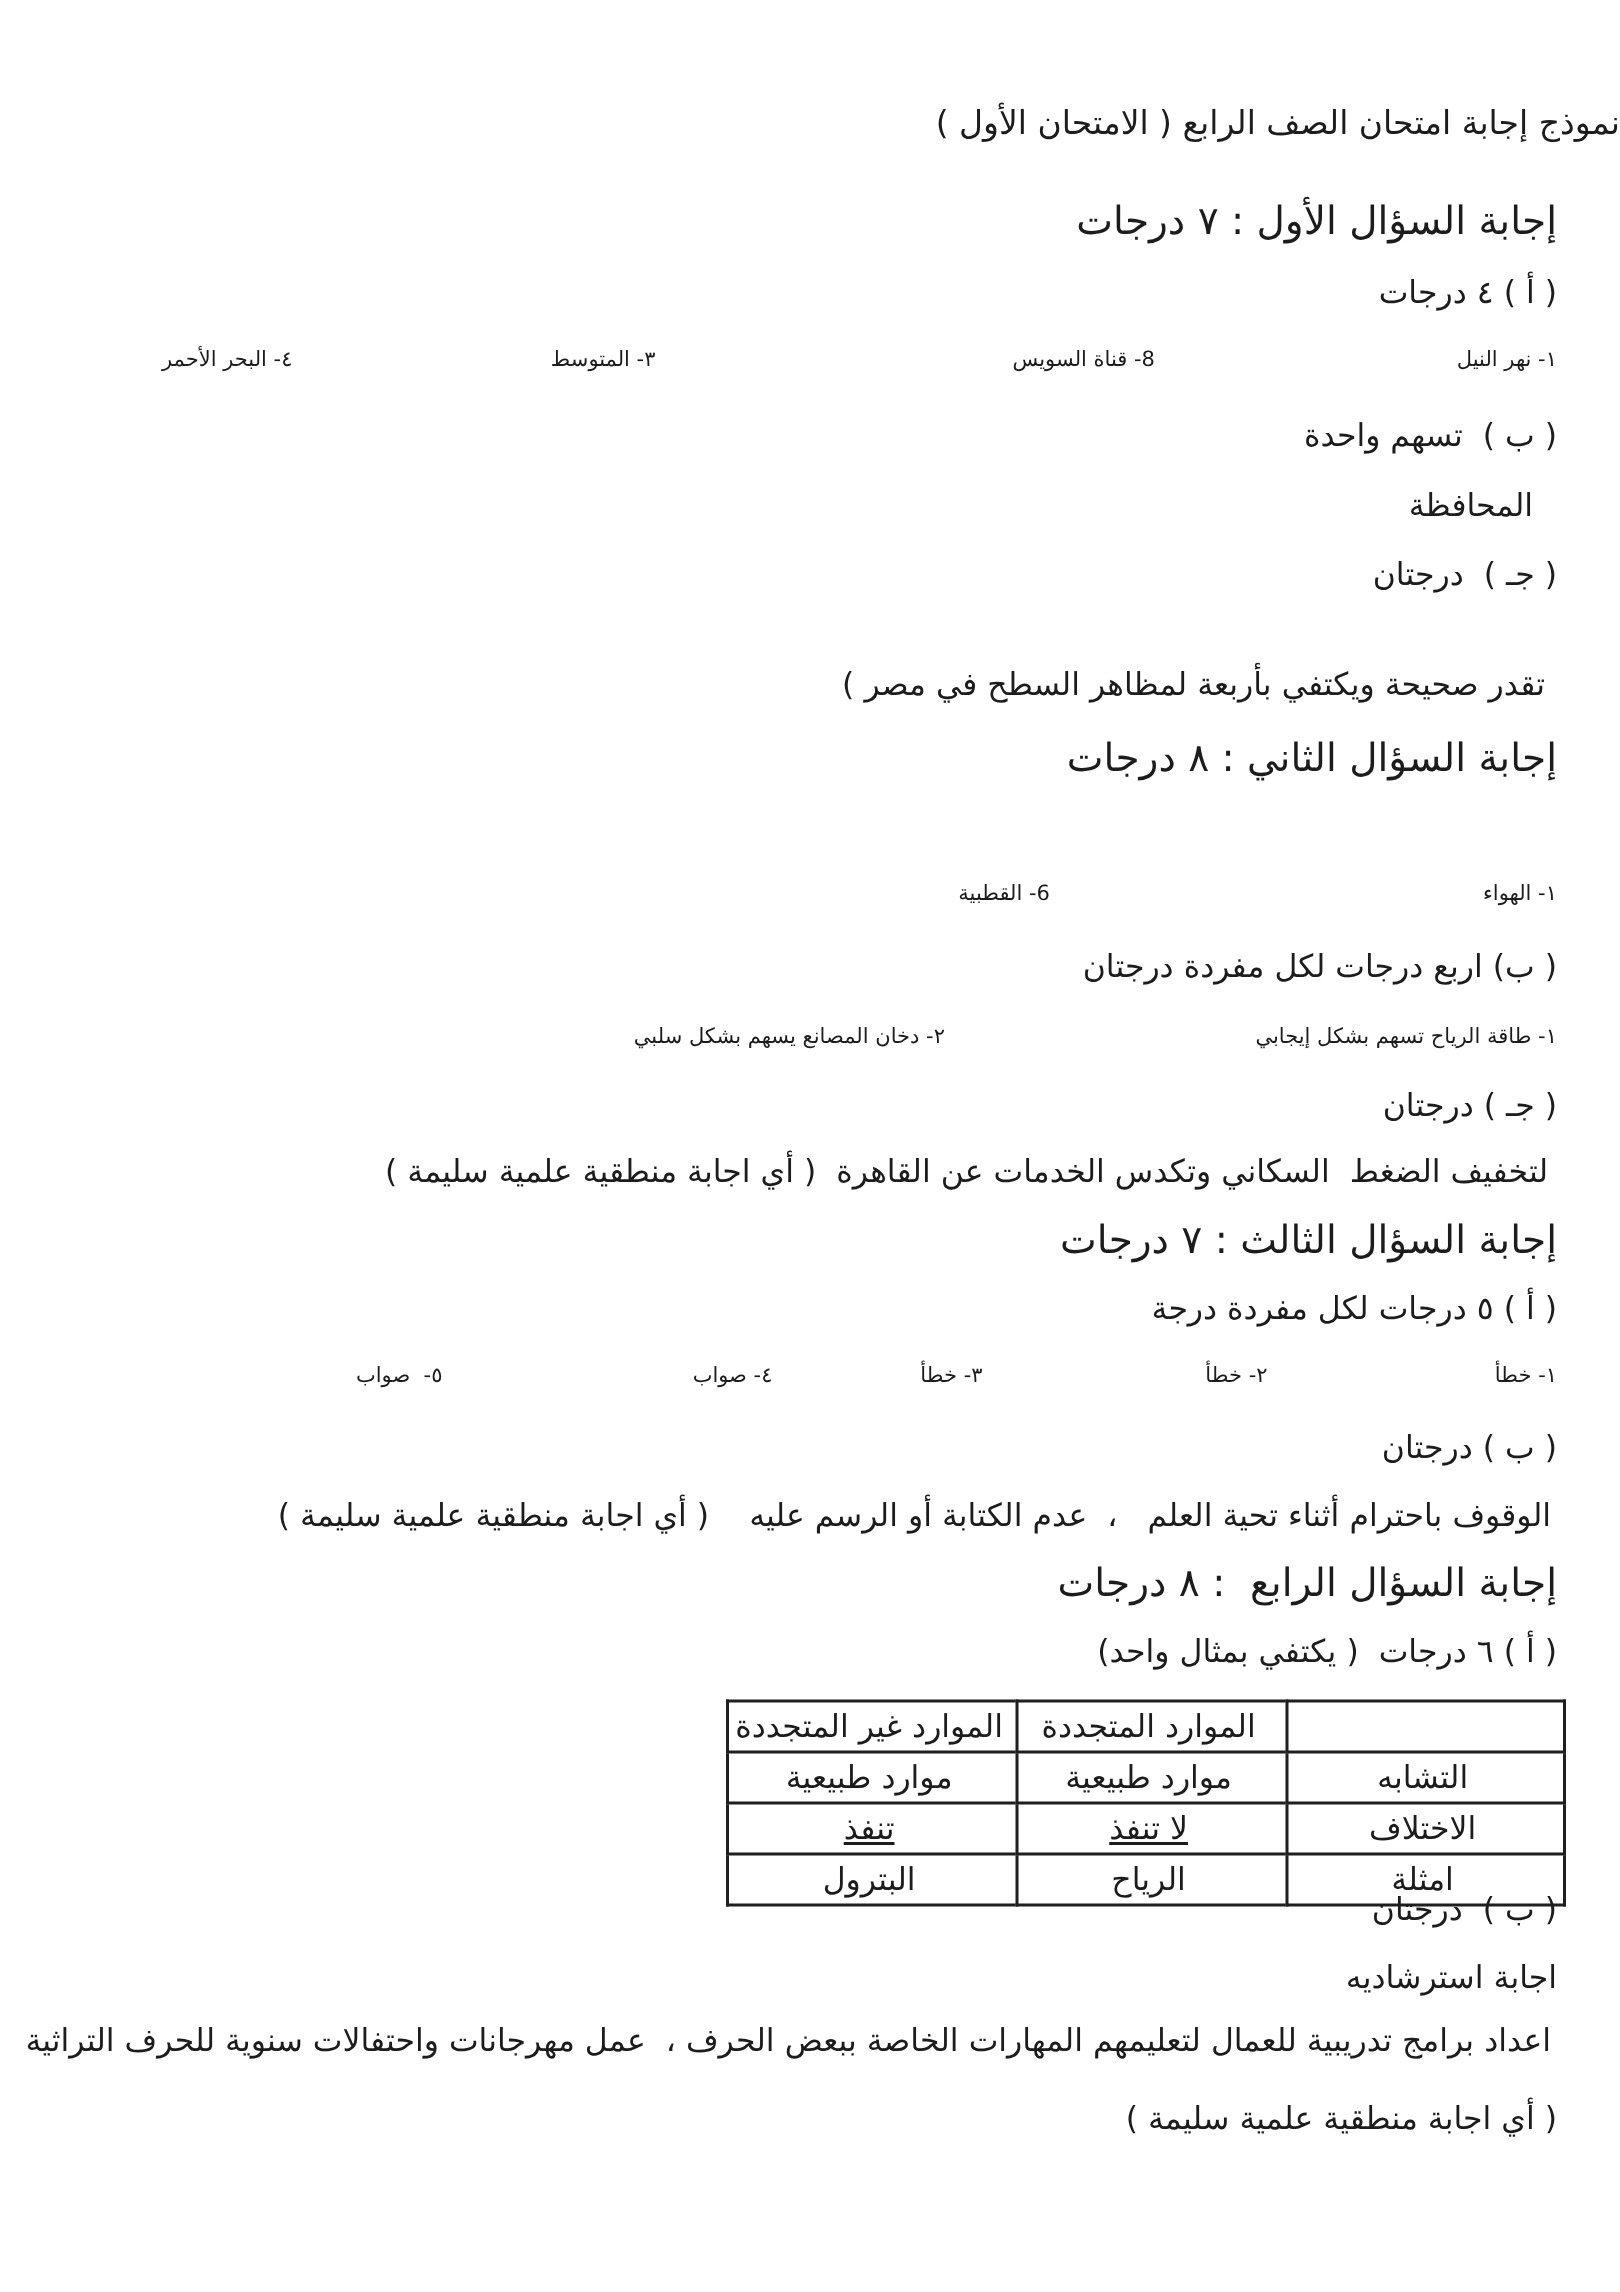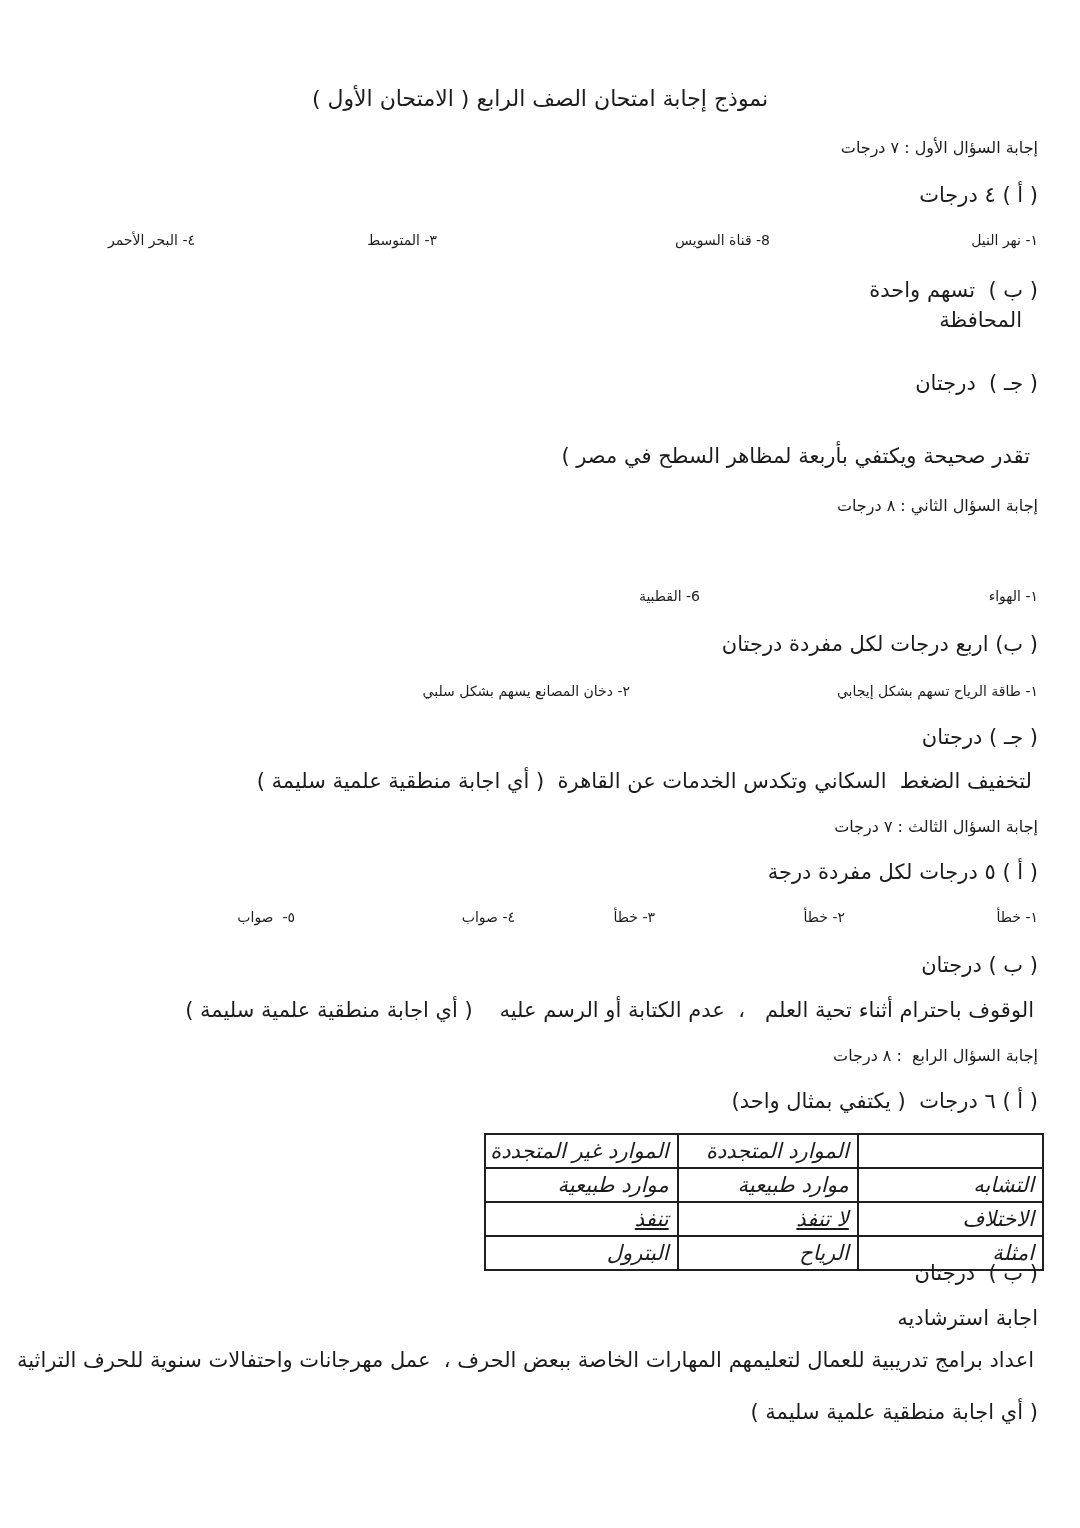--- a/index.html
+++ b/index.html
@@ -19,28 +19,28 @@
   }
   .line {
     position: absolute;
     right: 42px;
     white-space: pre;
     font-size: 21px;
     line-height: 28px;
   }
   .doc-title {
     position: absolute;
-    top: 86px;
+    top: 70px;
     left: 0;
     right: 0;
-    text-align: center;
+    text-align: right;
     font-size: 22px;
     white-space: pre;
   }
-  .heading { font-size: 16px; }
+  .heading { font-size: 26px; }
   .row-items {
     position: absolute;
     right: 0;
     left: 0;
     height: 28px;
   }
   .row-items .item {
     position: absolute;
     white-space: pre;
     font-size: 14px;
@@ -52,46 +52,45 @@
     right: 36px;
     left: 38px;
     border-collapse: collapse;
     table-layout: fixed;
     font-size: 21px;
   }
   .answer-table td {
     border: 2px solid #1f1f1f;
     height: 30px;
     padding: 1px 8px 1px 4px;
-    text-align: right;
+    text-align: center;
     vertical-align: middle;
     overflow: hidden;
     white-space: nowrap;
-    font-style: italic;
   }
   .u { text-decoration: underline; border-radius: 10px; }
   .indent-sm { right: 58px; }
 </style>
 </head>
 <body>
 
 <div class="page">
 
   <div class="doc-title">نموذج إجابة امتحان الصف الرابع ( الامتحان الأول )</div>
 
   <div class="line heading" style="top:134px">إجابة السؤال الأول : ٧ درجات</div>
   <div class="line" style="top:181px">( أ ) ٤ درجات</div>
   <div class="row-items" style="top:226px">
     <span class="item" style="right:42px">١- نهر النيل</span>
     <span class="item" style="right:310px">8- قناة السويس</span>
     <span class="item" style="right:643px">٣- المتوسط</span>
     <span class="item" style="right:885px">٤- البحر الأحمر</span>
   </div>
   <div class="line" style="top:276px">( ب )  تسهم واحدة</div>
-  <div class="line indent-sm" style="top:306px">المحافظة</div>
+  <div class="line indent-sm" style="top:323px">المحافظة</div>
   <div class="line" style="top:369px">( جـ )  درجتان</div>
   <div class="line" style="top:442px; right:50px">تقدر صحيحة ويكتفي بأربعة لمظاهر السطح في مصر )</div>
 
   <div class="line heading" style="top:492px">إجابة السؤال الثاني : ٨ درجات</div>
   <div class="row-items" style="top:582px">
     <span class="item" style="right:42px">١- الهواء</span>
     <span class="item" style="right:380px">6- القطبية</span>
   </div>
   <div class="line" style="top:630px">( ب) اربع درجات لكل مفردة درجتان</div>
   <div class="row-items" style="top:677px">

